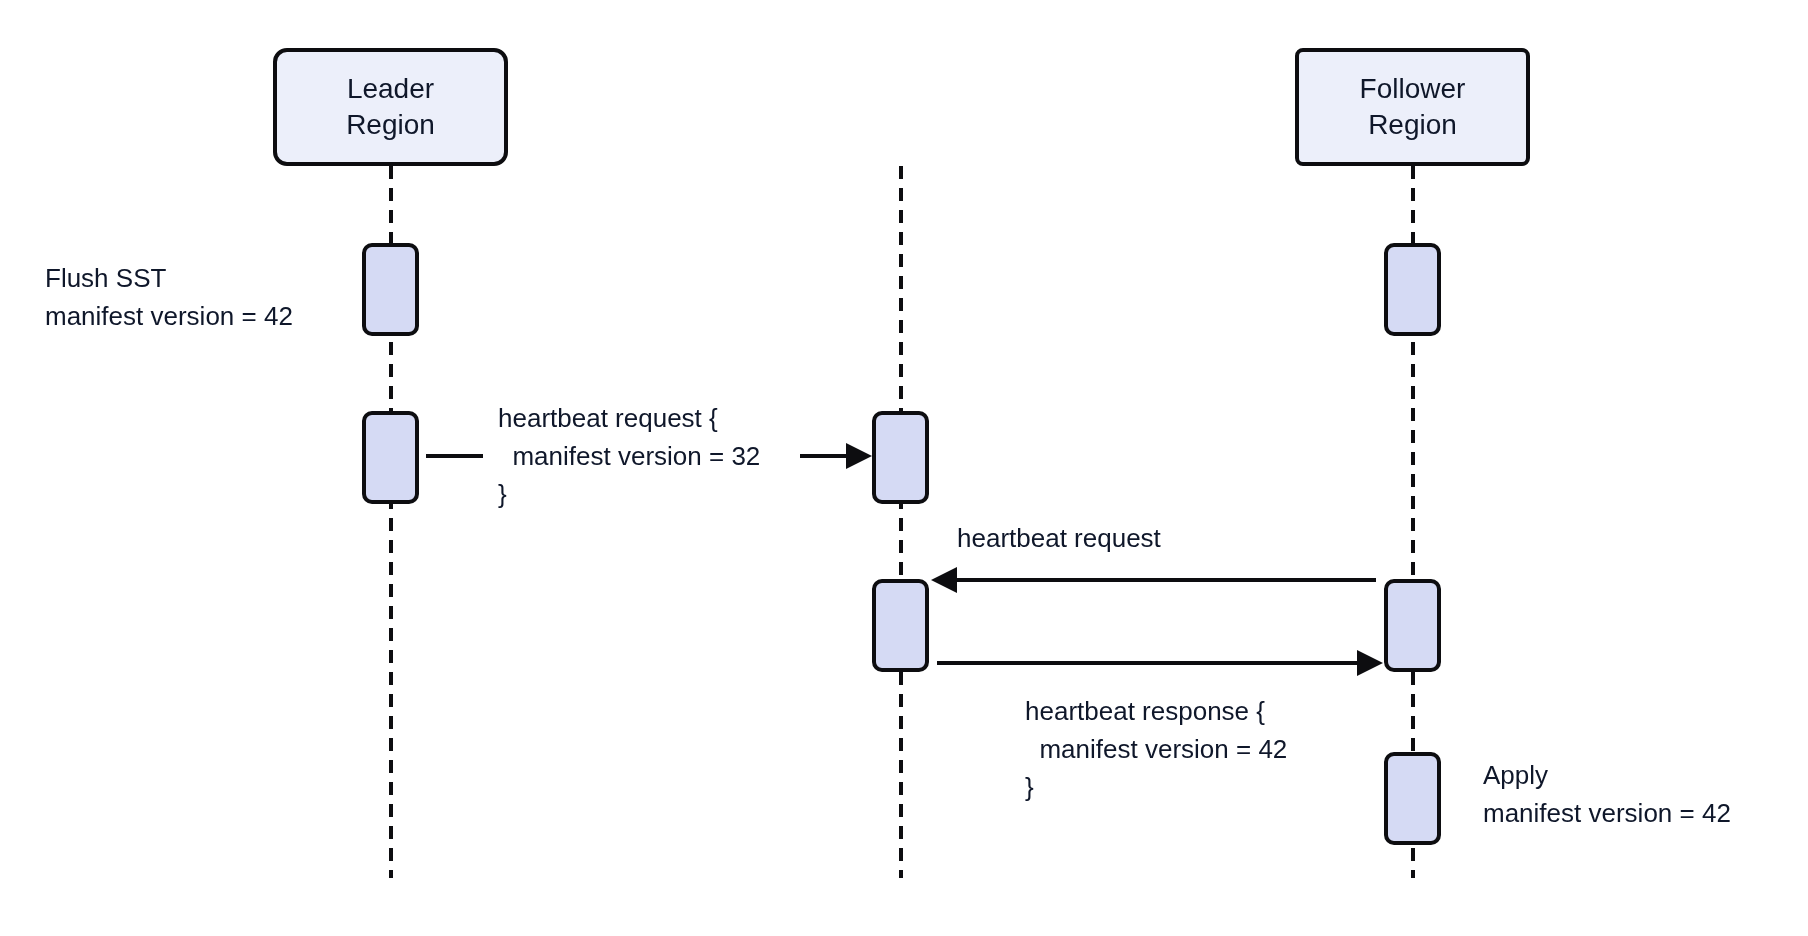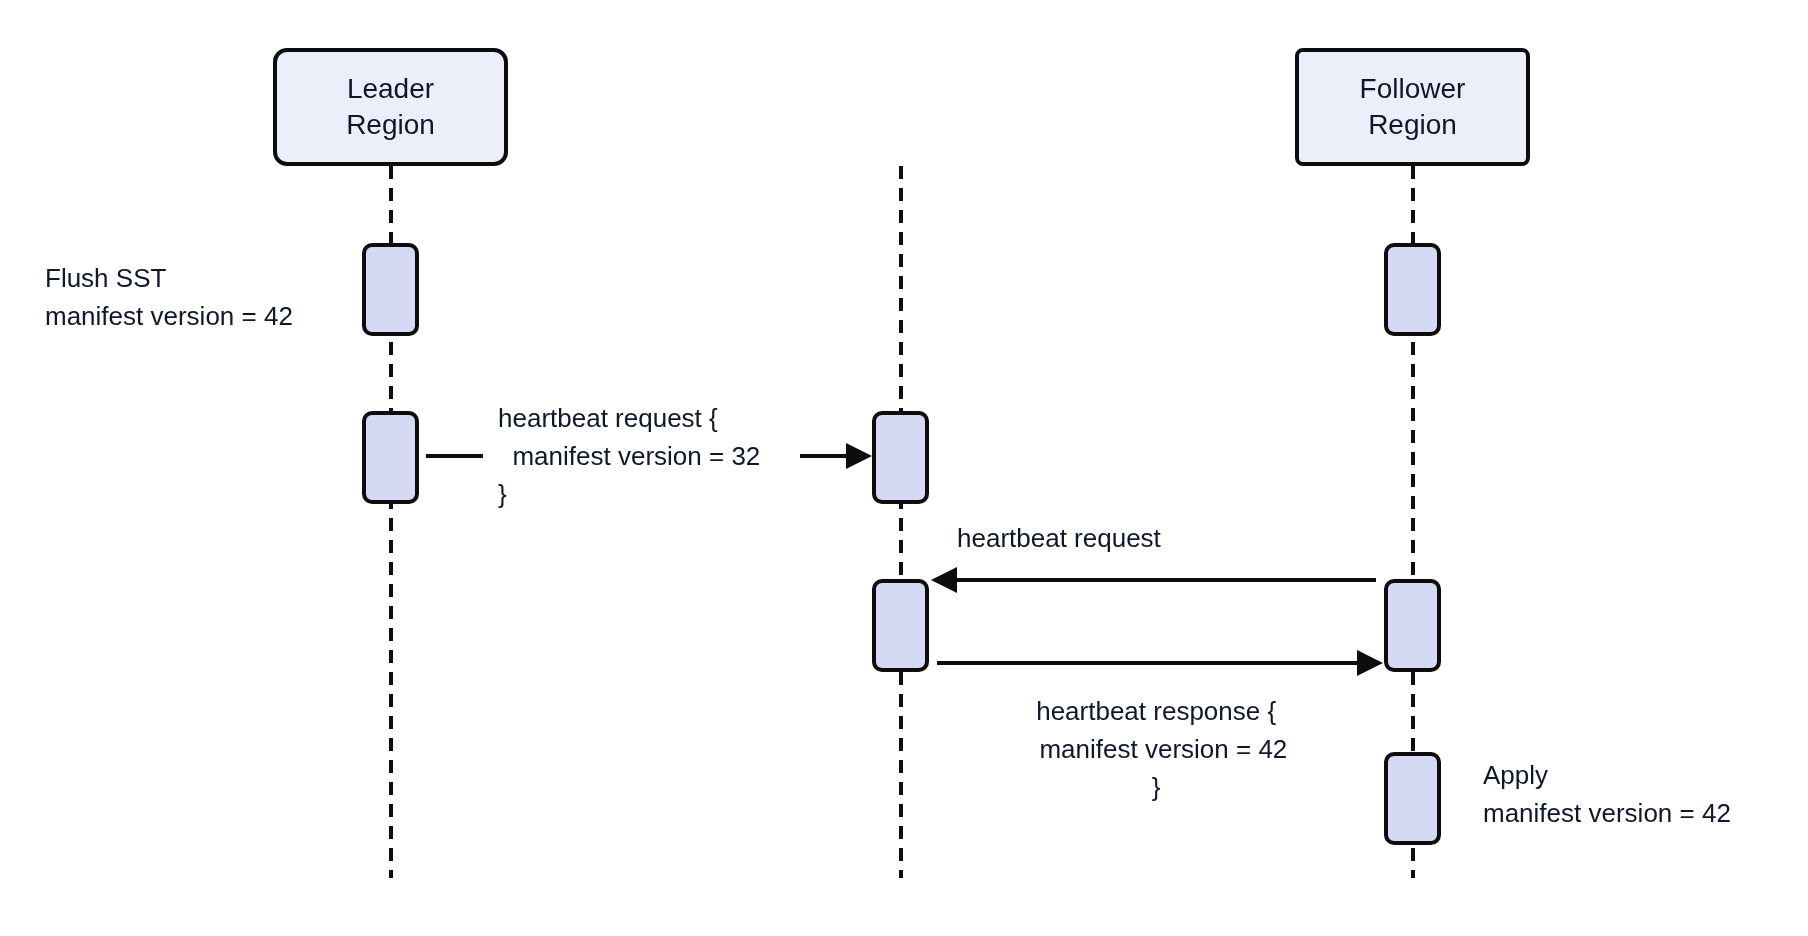--- a/index.html
+++ b/index.html
@@ -63,21 +63,21 @@
 }</div>
   <div class="mline" style="left:800px;top:454px;width:48px;"></div>
   <div class="arrowhead-right" style="left:846px;top:443px;"></div>
 
   <div class="label center" style="left:957px;top:519px;width:419px;">heartbeat request</div>
   <div class="arrowhead-left" style="left:931px;top:567px;"></div>
   <div class="mline" style="left:955px;top:578px;width:421px;"></div>
 
   <div class="mline" style="left:937px;top:661px;width:422px;"></div>
   <div class="arrowhead-right" style="left:1357px;top:650px;"></div>
-  <div class="label" style="left:1025px;top:692px;text-align:center;">heartbeat response {
+  <div class="label" style="left:1025px;top:692px;">heartbeat response {
   manifest version = 42
 }</div>
 
   <div class="label" style="left:45px;top:251px;margin-top:8px;">Flush SST
 manifest version = 42</div>
   <div class="label" style="left:1483px;top:756px;">Apply
 manifest version = 42</div>
 
 </div>
 

